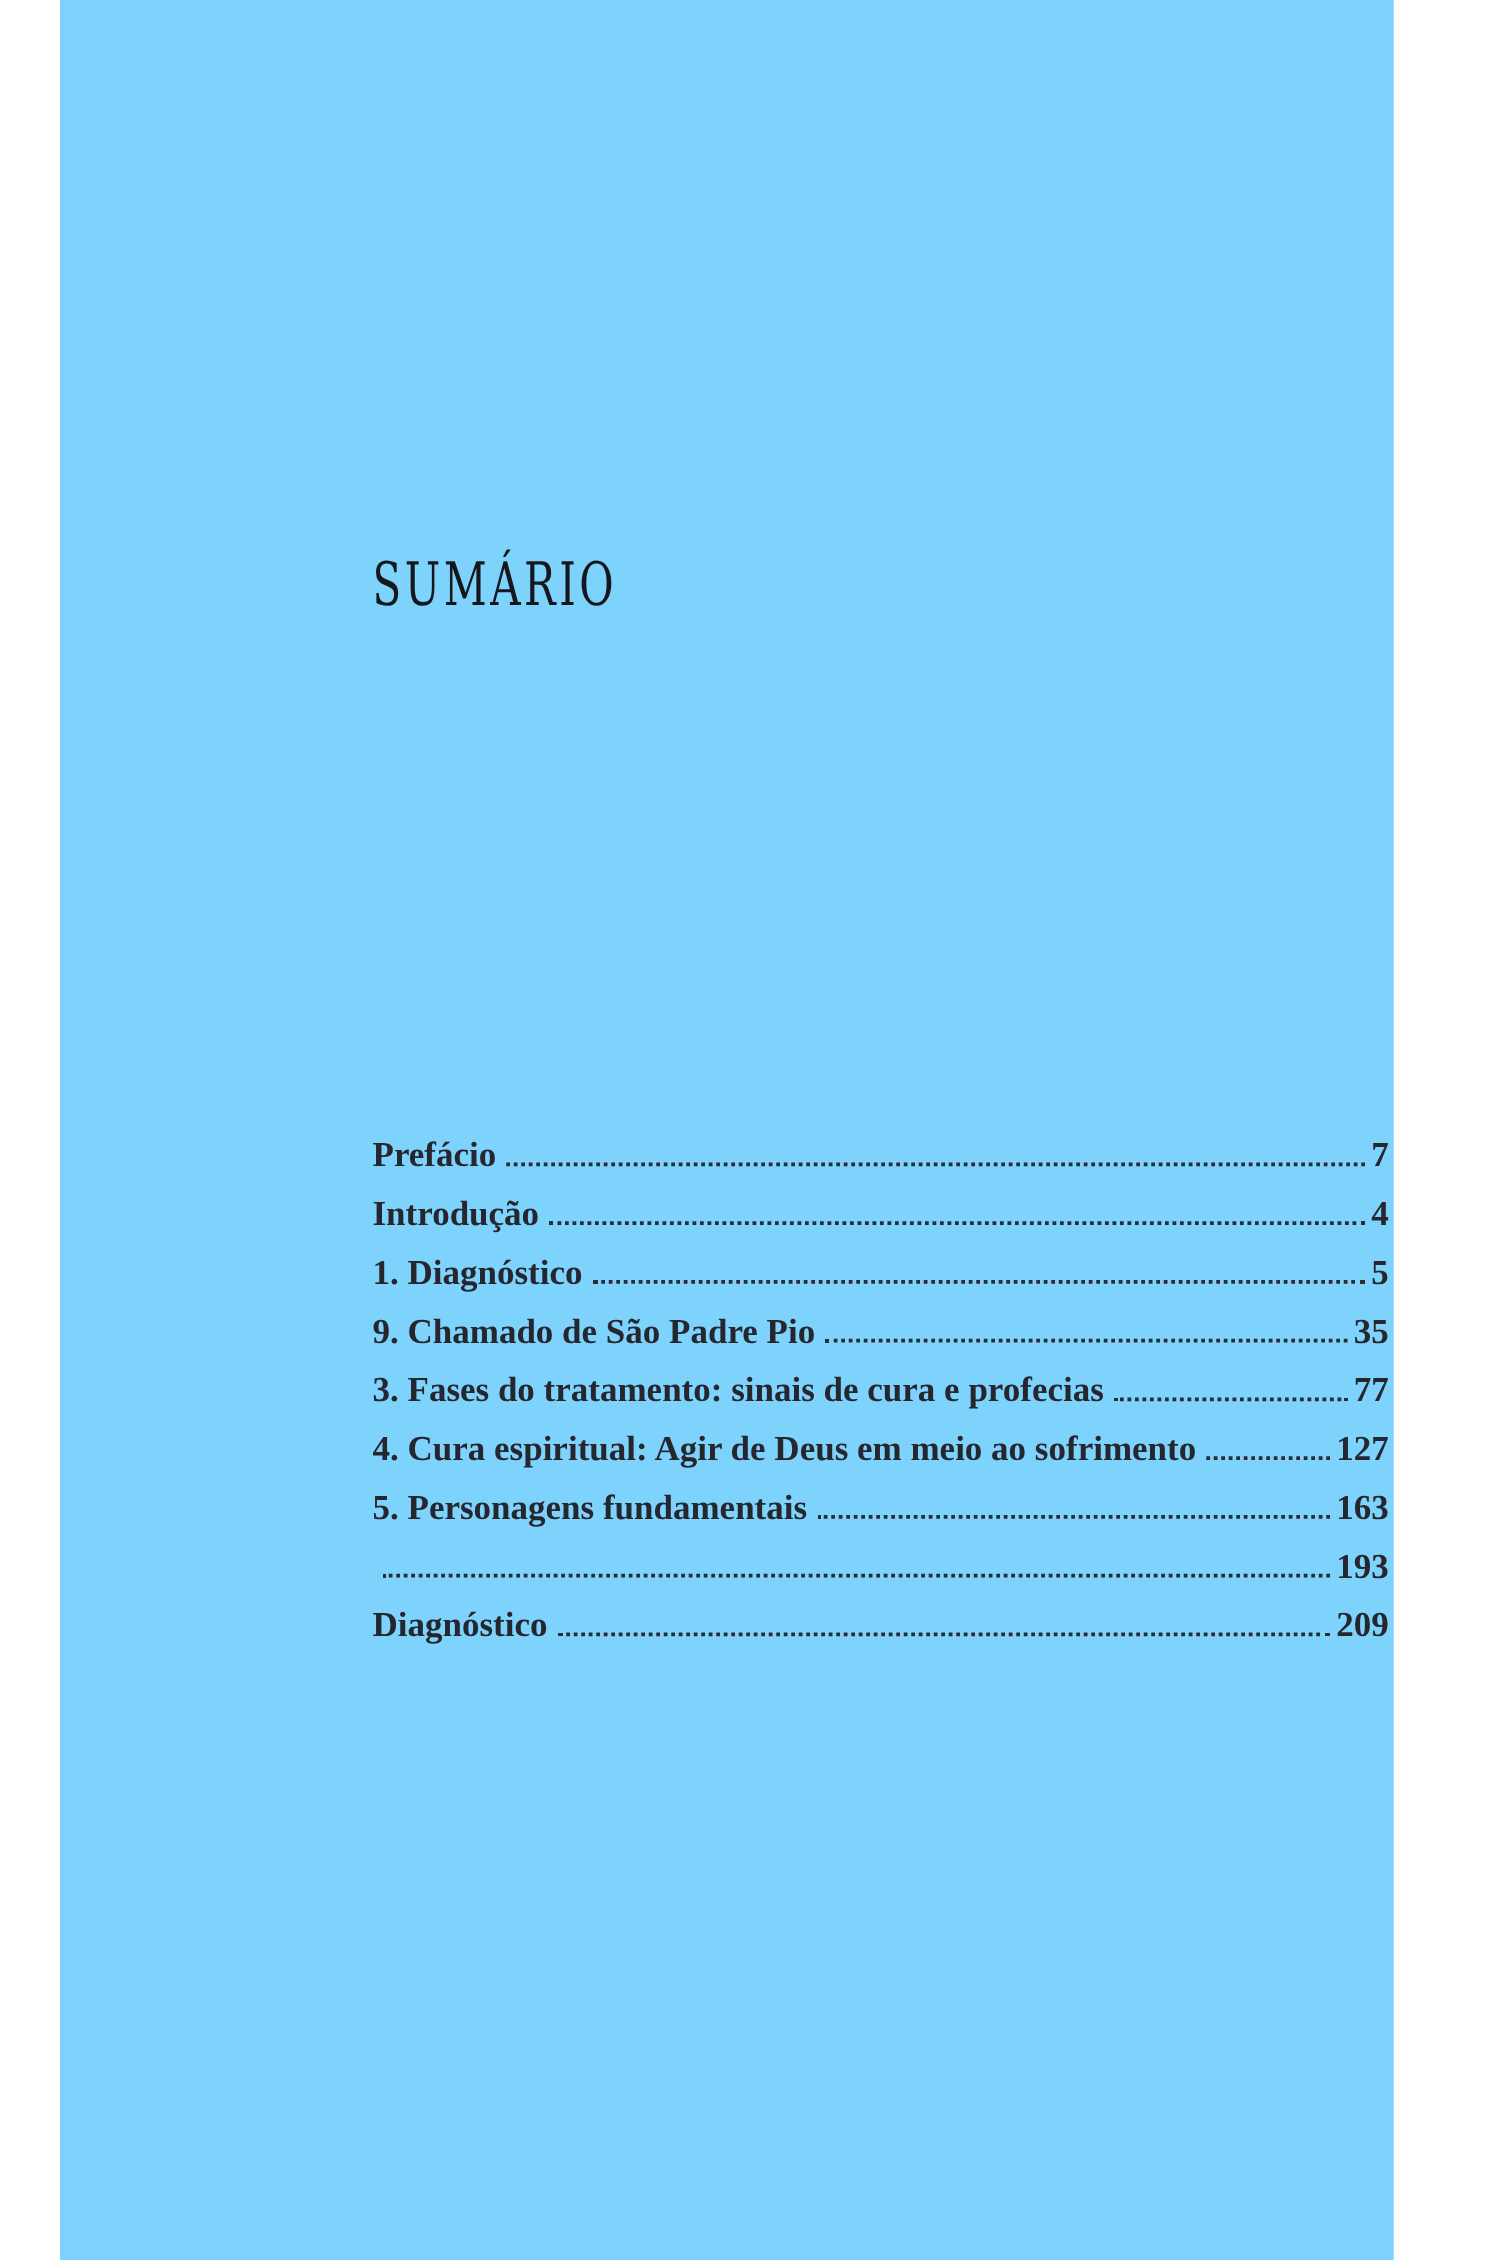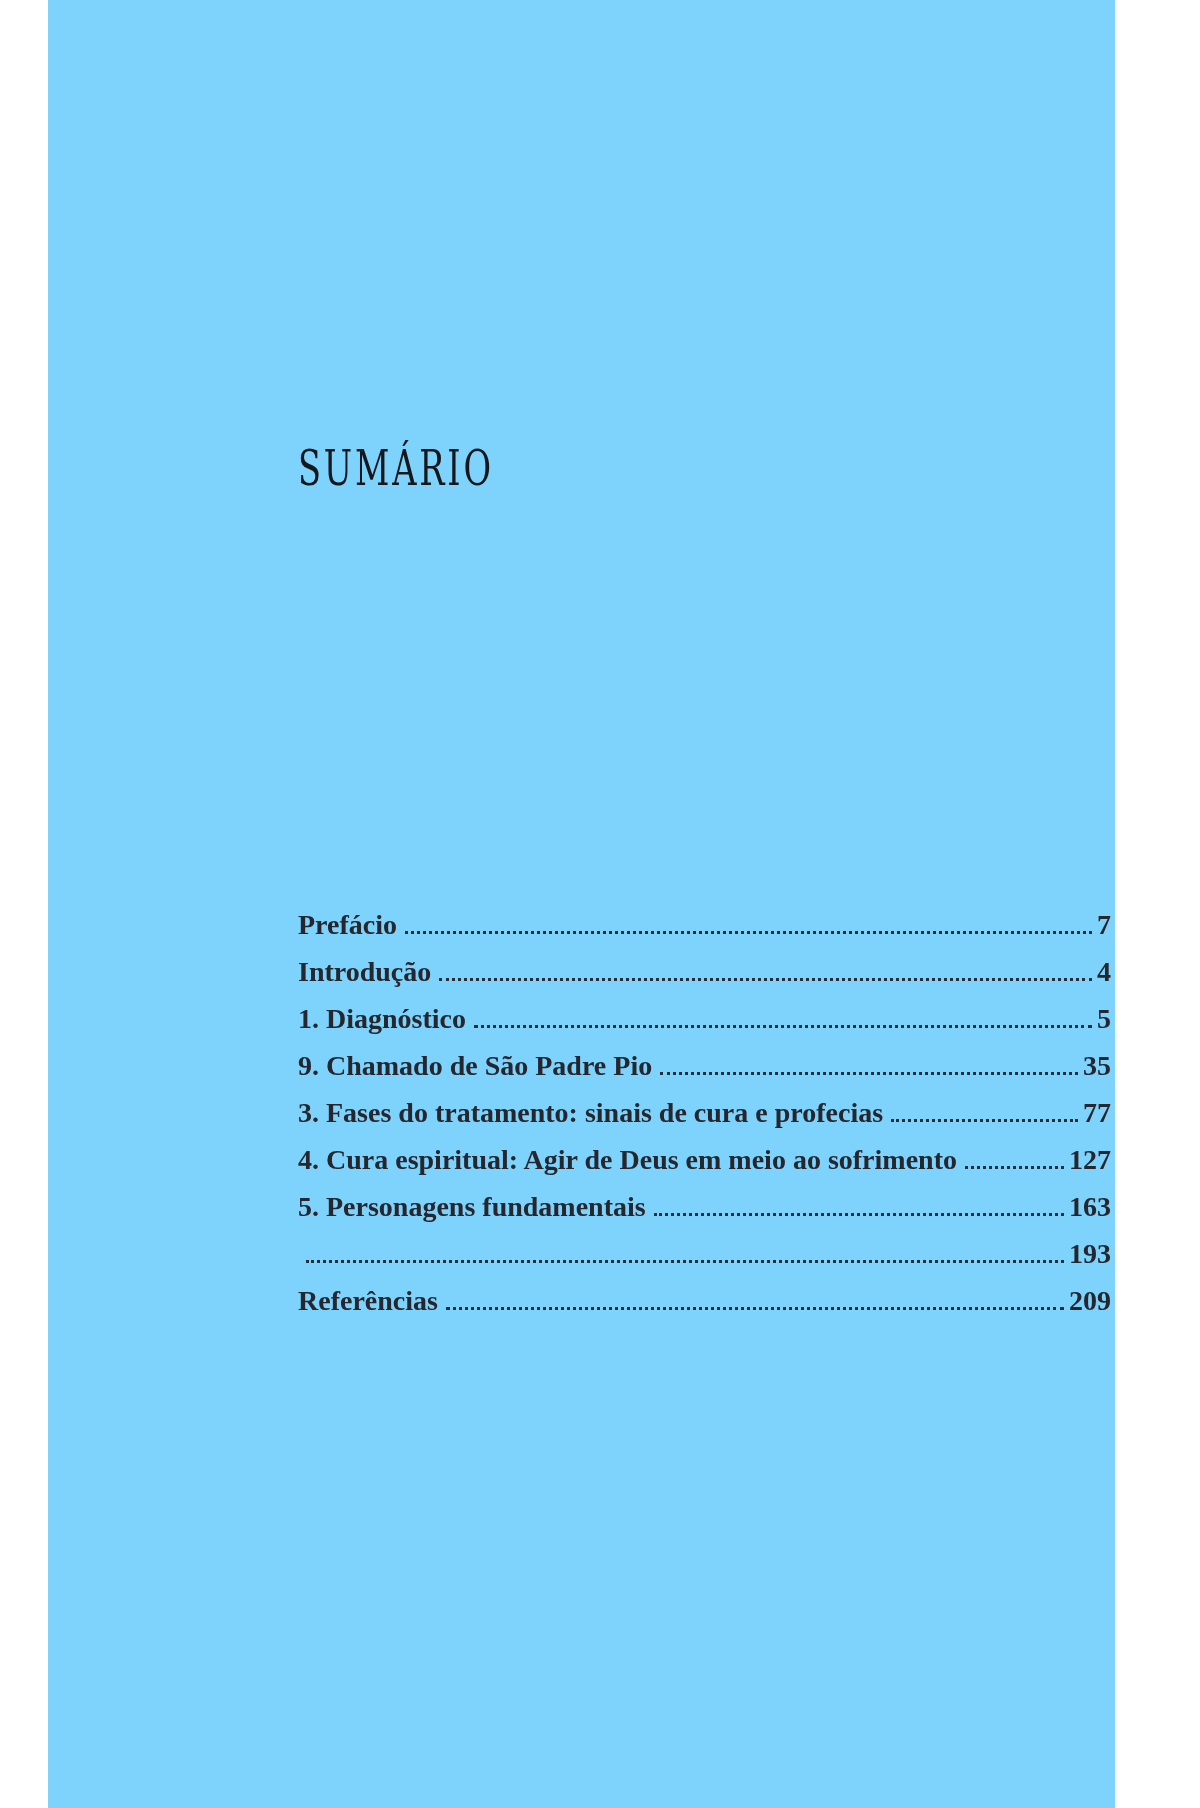--- a/index.html
+++ b/index.html
@@ -113,19 +113,19 @@
       <span class="dot-leader"></span>
       <span class="toc-page">163</span>
     </div>
 
     <div class="toc-row">
       <span class="dot-leader"></span>
       <span class="toc-page">193</span>
     </div>
 
     <div class="toc-row">
-      <span class="toc-label">Referências</span>
+      <span class="toc-label">Diagnóstico</span>
       <span class="dot-leader"></span>
       <span class="toc-page">209</span>
     </div>
 
   </div>
 </div>
 
 </body></html>

